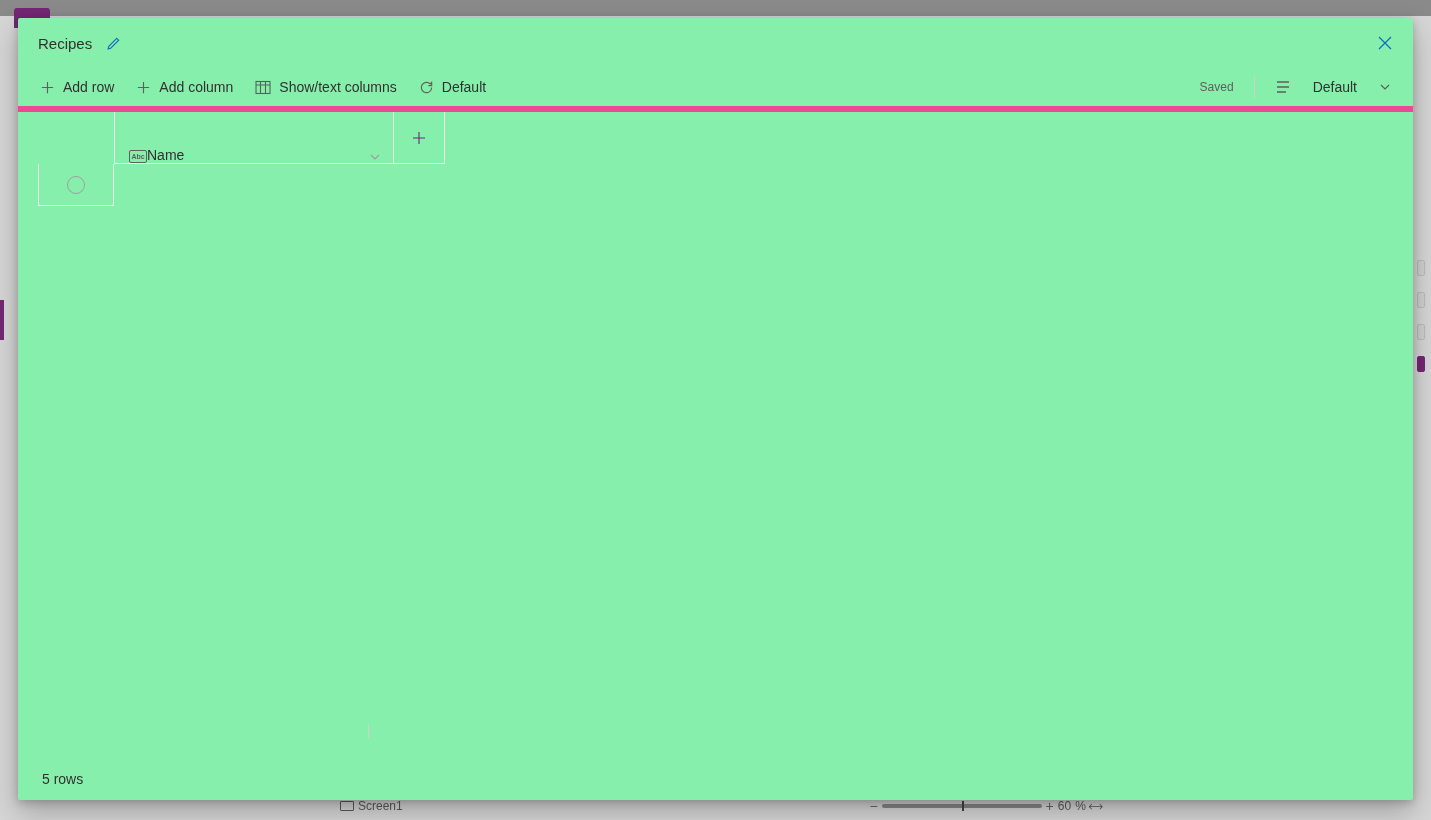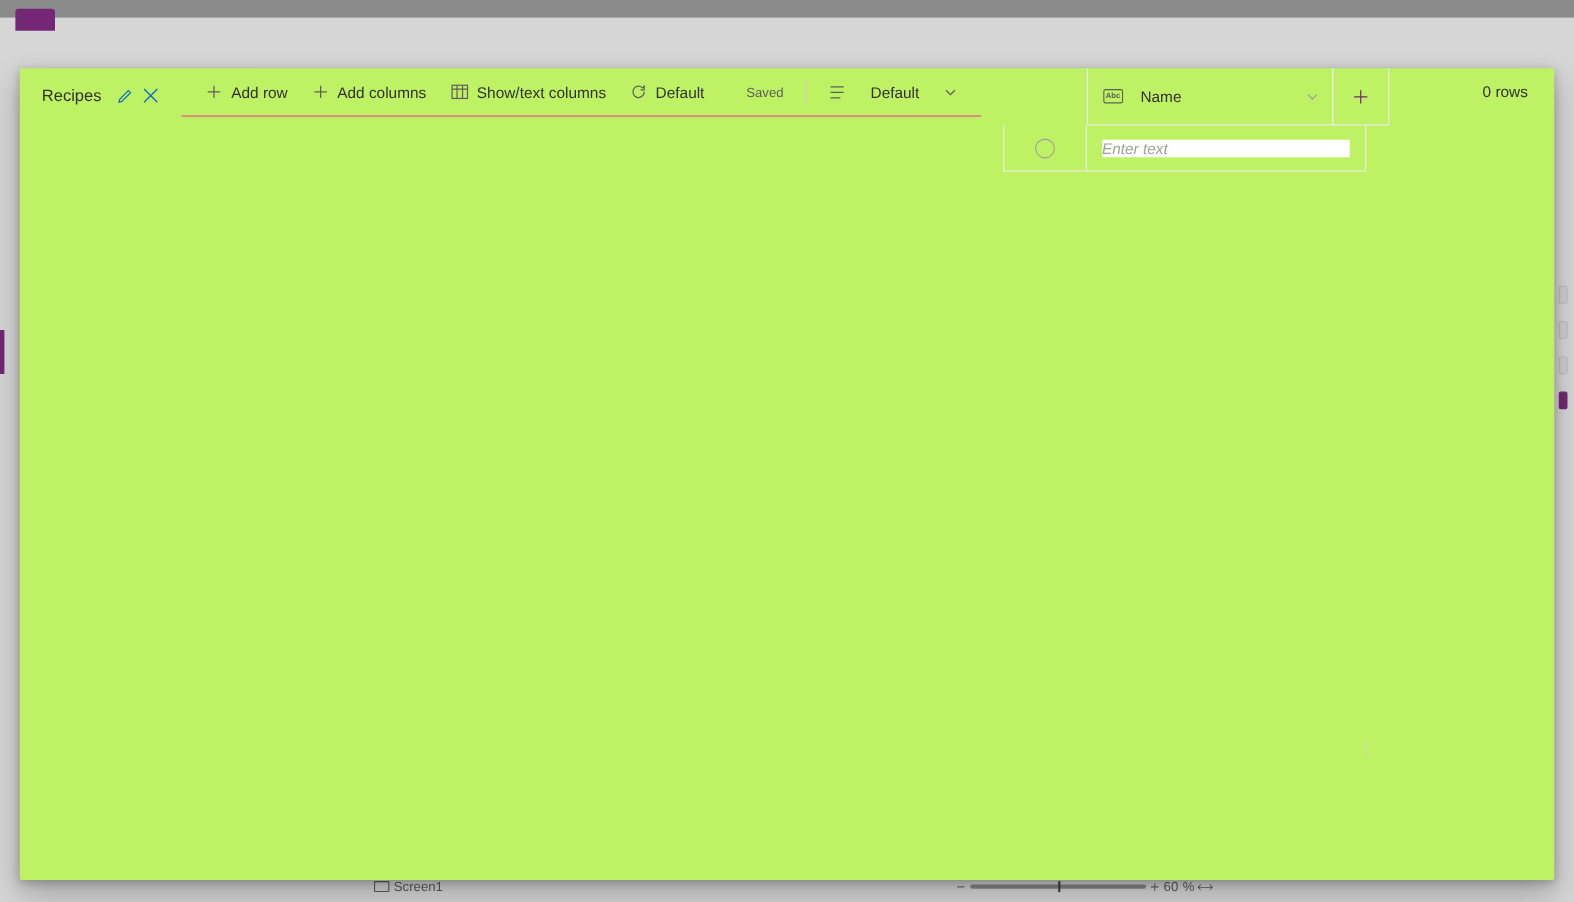--- a/index.html
+++ b/index.html
@@ -18,58 +18,58 @@
   .bg-bottom-status .spacer { flex:1; }
   .bg-bottom-status .zoom-track { width:160px; height:4px; background:#888; position:relative; border-radius:2px;}
   .bg-bottom-status .zoom-track::before { content:''; position:absolute; left:50%; top:-3px; width:2px; height:10px; background:#444;}
   .bg-bottom-status .sym { font-size:14px; color:#666; }
   .bg-bottom-status .exp { font-size:14px; transform:rotate(45deg); display:inline-block;}
 
   
   .modal {
     position: absolute;
     left: 18px; right: 18px; top: 18px; bottom: 20px;
-    background: #bef264;
+    background: #86efac;
     border-radius: 2px;
     box-shadow: 0 2px 8px rgba(0,0,0,0.2), 0 12px 28px rgba(0,0,0,0.25);
-    display: flex; flex-direction: row; margin-top: 44px;
+    display: flex; flex-direction: column;
   }
 
   .modal-header {
     height: 50px;
     display:flex; align-items:center;
     padding: 0 12px 0 20px;
   }
   .modal-title { font-size: 15px; color:#323130; font-weight:400; }
   .edit-icn { margin-left: 14px; color:#106ebe; cursor:pointer; display:flex; }
   .modal-header .flex { flex:1; }
   .close-btn { width:32px; height:32px; display:flex; align-items:center; justify-content:center; color:#106ebe; cursor:pointer; border-radius:2px;}
 
   .toolbar {
     height: 44px;
-    border-bottom: 1px solid #ec4899;
+    border-bottom: 6px solid #ec4899;
     display:flex; align-items:center;
     padding: 0 20px;
     gap: 18px;
   }
   .tb-btn { display:flex; align-items:center; gap:8px; color:#323130; font-size:14px; cursor:pointer; padding:4px 2px; border-radius:2px;}
   .tb-btn .icn { color:#605e5c; display:flex; align-items:center; }
   .toolbar .flex { flex:1; }
   .saved { color:#605e5c; font-size:12px; padding-right:2px; }
   .vdiv { width:1px; height:22px; background:#d2d0ce; }
   .view-btn { display:flex; align-items:center; gap:22px; color:#323130; font-size:14px; cursor:pointer; padding:4px 2px;}
   .view-btn .icn { color:#605e5c; display:flex;}
   .view-btn .chev { color:#605e5c; display:flex;}
 
   .grid-area { flex:1; position:relative; overflow:hidden; }
   .grid-inner { position:absolute; left:20px; top:0; }
 
   .col-head-row { display:flex; height:52px; }
   .sel-col { width:76px; border:1px solid transparent; }
-  .name-col { width:224px; border:1px solid #edebe9; border-top:0; display:flex; align-items:center; padding:0 12px 0 14px; gap:16px; }
+  .name-col { width:280px; border:1px solid #edebe9; border-top:0; display:flex; align-items:flex-end; padding:0 12px 0 14px; gap:0; }
   .name-col .type-icn { width:18px; height:13px; border:1px solid #605e5c; border-radius:2px; font-size:7px; display:flex; align-items:center; justify-content:center; color:#605e5c; font-weight:600;}
   .name-col .lbl { font-size:14px; color:#323130; flex:1;}
   .name-col .chev { color:#a19f9d; display:flex;}
   .add-col-btn { width:52px; margin-left:-1px; border:1px solid #edebe9; border-top:0; display:flex; align-items:center; justify-content:center; cursor:pointer;}
   .add-col-btn .plus { color:#742774; font-size:18px;}
 
   .data-row { display:flex; height:42px; }
   .data-row .sel-cell { width:76px; border:1px solid #edebe9; border-top:0; display:flex; align-items:center; justify-content:center;}
   .data-row .sel-cell .circle { width:18px; height:18px; border:1px solid #a19f9d; border-radius:50%; cursor:pointer;}
   .data-row .name-cell { width:254px; border:1px solid #edebe9; border-top:0; border-left:0; display:flex; align-items:center; padding:0 14px;}
@@ -137,21 +137,21 @@
           </svg>
       </span>
       <span>Add row</span>
     </div>
     <div class="tb-btn">
       <span class="icn">
         <svg width="15" height="15" viewBox="0 0 16 16">
             <path stroke="currentColor" stroke-width="1.2" d="M8 2v12M2 8h12"></path>
           </svg>
       </span>
-      <span>Add columns</span>
+      <span>Add column</span>
     </div>
     <div class="tb-btn">
       <span class="icn">
         <svg width="16" height="15" viewBox="0 0 16 15">
             <rect x="1" y="1.5" width="14" height="12" fill="none" stroke="currentColor" stroke-width="1.1"></rect>
             <path stroke="currentColor" stroke-width="1.1" d="M5.5 1.5v12M10.5 1.5v12M1 5h14"></path>
           </svg>
       </span>
       <span>Show/text columns</span>
     </div>
@@ -199,25 +199,22 @@
             <svg width="16" height="16" viewBox="0 0 16 16">
                 <path stroke="currentColor" stroke-width="1.1" d="M8 2v12M2 8h12"></path>
               </svg>
           </span>
         </div>
       </div>
       <div class="data-row">
         <div class="sel-cell">
           <span class="circle"></span>
         </div>
-        <div class="name-cell">
-          <input type="text" placeholder="Enter text" style="">
-        </div>
       </div>
     </div>
     <div class="tall-divider"></div>
   </div>
 
   <div class="modal-footer">
-    <span class="row-count">0 rows</span>
+    <span class="row-count">5 rows</span>
   </div>
 
 </div>
 
 </body></html>

